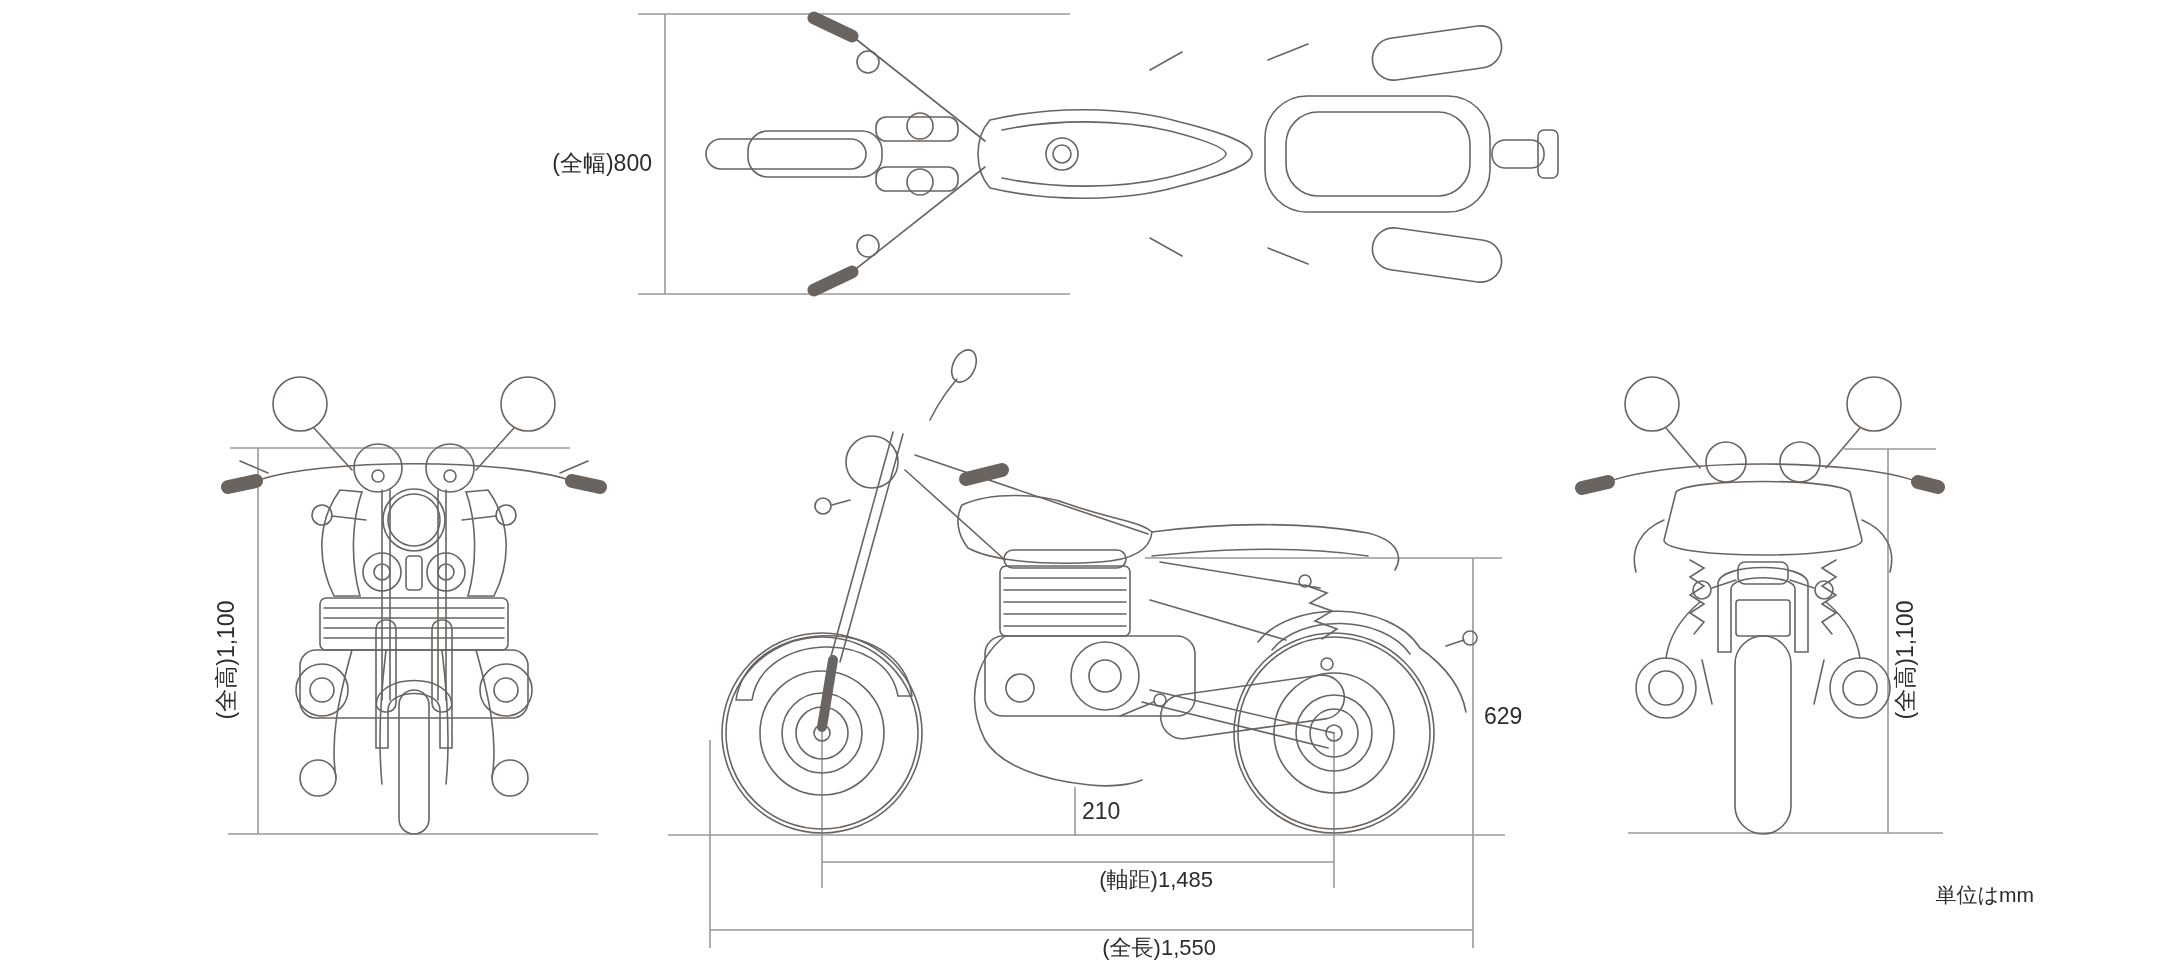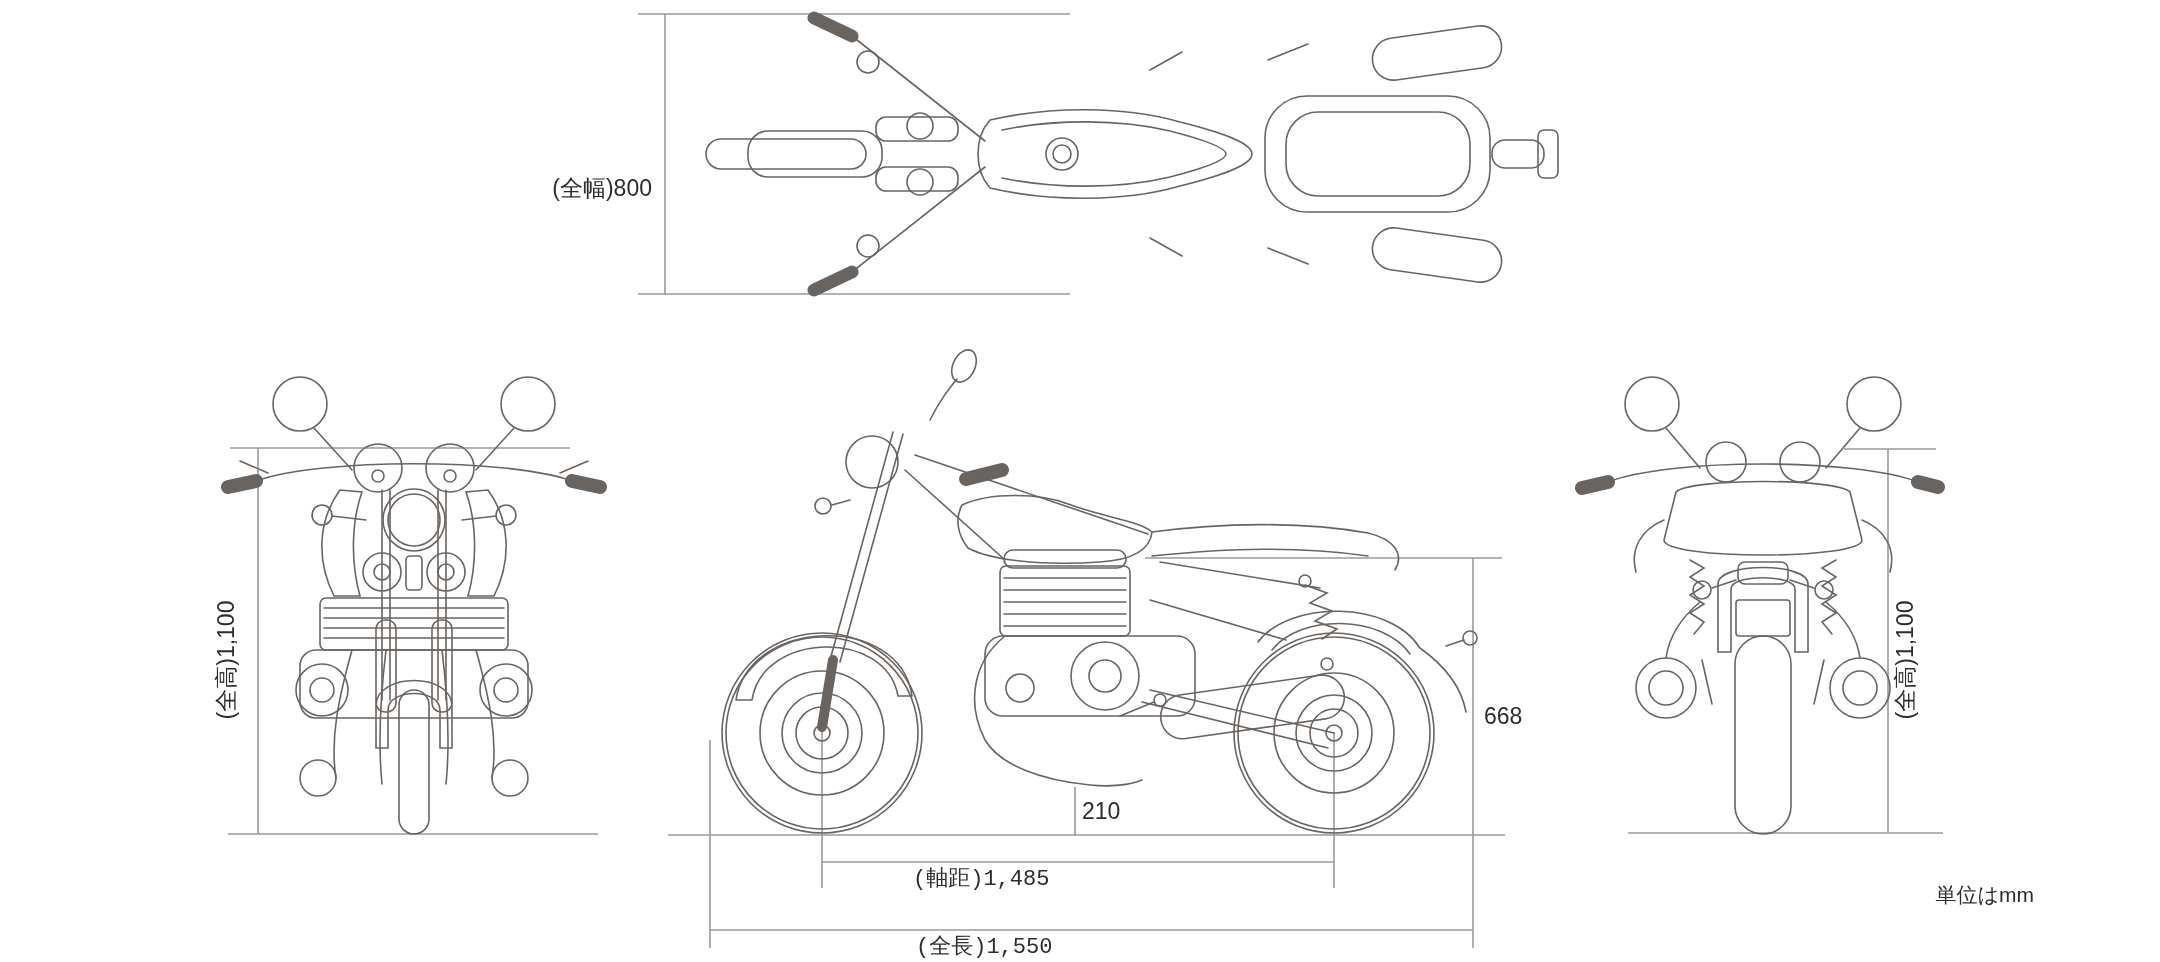--- a/index.html
+++ b/index.html
@@ -1,20 +1,20 @@
 <!DOCTYPE html>
 <html><head>
 <meta charset="utf-8">
 <style>
   html,body{margin:0;padding:0;background:#ffffff;}
   body{width:2160px;height:962px;position:relative;overflow:hidden;
        font-family:"Liberation Sans", sans-serif;color:#2c2c2c;}
   #art{position:absolute;left:0;top:0;}
   .dim-label{position:absolute;font-size:23px;color:#2c2c2c;line-height:1.1;white-space:nowrap;}
-  .dim-label.center{text-align:left;font-family:Liberation Mono, monospace;}
+  .dim-label.center{text-align:right;}
   .dim-label.right{text-align:right;}
   .rot{transform:rotate(-90deg);transform-origin:center center;text-align:center;}
   .small{font-size:22px;}
 </style>
 </head>
 <body>
 
 <svg id="art" width="2160" height="962" viewBox="0 0 2160 962">
 
   <g stroke="#9a9a9a" stroke-width="1.6" fill="none">
@@ -167,27 +167,27 @@
     <path d="M1666 658 C1670 630,1688 612,1700 602 M1860 658 C1856 630,1838 612,1826 602"></path>
     <circle cx="1666" cy="688" r="30"></circle>
     <circle cx="1666" cy="688" r="17"></circle>
     <circle cx="1860" cy="688" r="30"></circle>
     <circle cx="1860" cy="688" r="17"></circle>
     <path d="M1702 660 L1712 704 M1824 660 L1814 704"></path>
     <rect x="1735" y="636" width="56" height="198" rx="28"></rect>
   </g>
 </svg>
 
-<div class="dim-label right" style="left:420px;top:151px;width:232px;margin-top:25px;">(全幅)800</div>
+<div class="dim-label right" style="left:420px;top:151px;width:232px;">(全幅)800</div>
 
 <div class="dim-label rot" style="left:129px;top:645px;width:200px;height:30px;">(全高)1,100</div>
 
 <div class="dim-label rot" style="left:1808px;top:645px;width:200px;height:30px;">(全高)1,100</div>
 
-<div class="dim-label" style="left:1484px;top:704px;">668</div>
+<div class="dim-label" style="left:1484px;top:704px;">629</div>
 
 <div class="dim-label" style="left:1082px;top:799px;">210</div>
 
 <div class="dim-label center small" style="left:913px;top:868px;width:300px;">(軸距)1,485</div>
 
 <div class="dim-label center small" style="left:916px;top:936px;width:300px;">(全長)1,550</div>
 
 <div class="dim-label right" style="left:1834px;top:883px;width:200px;font-size:21px;">単位はmm</div>
 
 </body></html>

